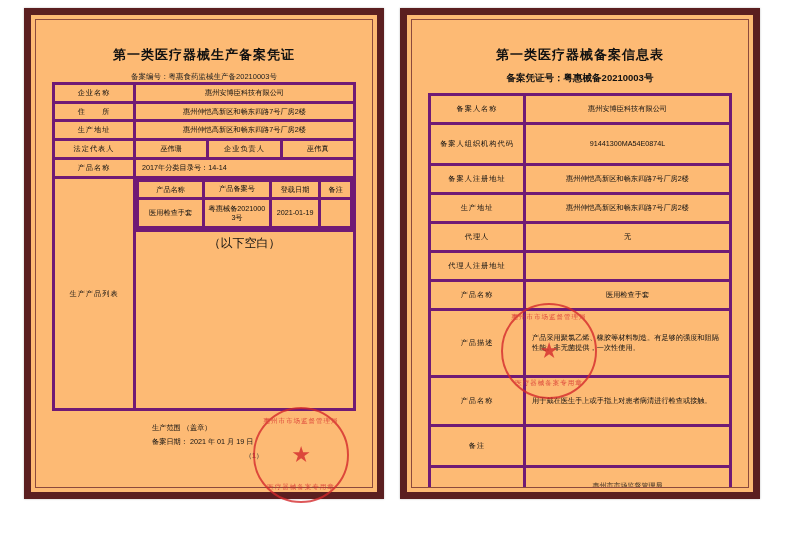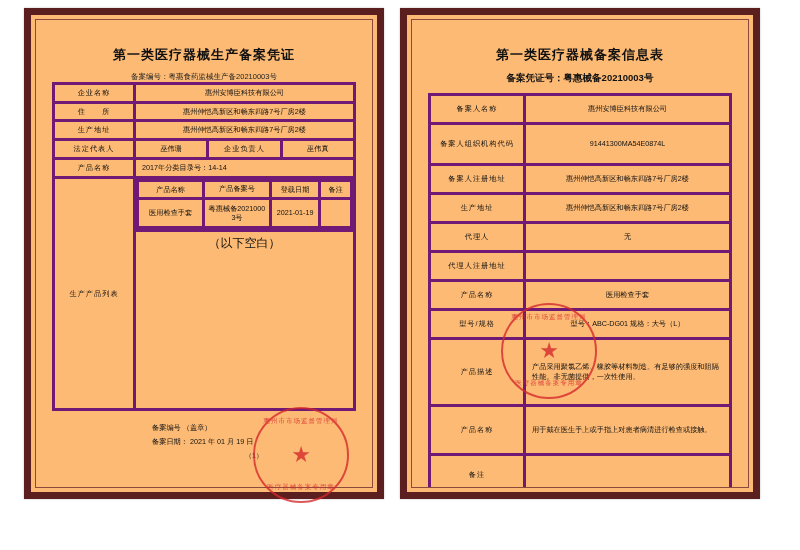--- a/index.html
+++ b/index.html
@@ -204,21 +204,21 @@
         <tr>
           <td colspan="3" style="height:170px;vertical-align:top;">
             <div class="empty-note">（以下空白）</div>
           </td>
         </tr>
       </tbody>
         </table>
 
       <div class="footer-left">
         <div class="row">
-          <span>备案编号</span>
+          <span>生产范围</span>
           <span>（盖章）</span>
         </div>
         <div class="row">
           <span>备案日期：</span>
           <span>2021 年 01 月 19 日</span>
         </div>
       </div>
       <div class="pagenum">（1）</div>
 
     </div>
@@ -260,24 +260,20 @@
         </tr>
         <tr>
           <td class="lbl wide tall-22">代理人注册地址</td>
           <td class="val"></td>
         </tr>
         <tr>
           <td class="lbl wide tall-22">产品名称</td>
           <td class="val">医用检查手套</td>
         </tr>
         <tr>
-          <td class="lbl wide tall-22">型号/规格</td>
-          <td class="val">型号：ABC-DG01  规格：大号（L）</td>
-        </tr>
-        <tr>
           <td class="lbl wide tall-60">产品描述</td>
           <td class="val left">产品采用聚氯乙烯、橡胶等材料制造。有足够的强度和阻隔性能。非无菌提供，一次性使用。</td>
         </tr>
         <tr>
           <td class="lbl wide tall-40">产品名称</td>
           <td class="val left">用于戴在医生手上或手指上对患者病清进行检查或接触。</td>
         </tr>
         <tr>
           <td class="lbl wide tall-34">备注</td>
           <td class="val"></td>

